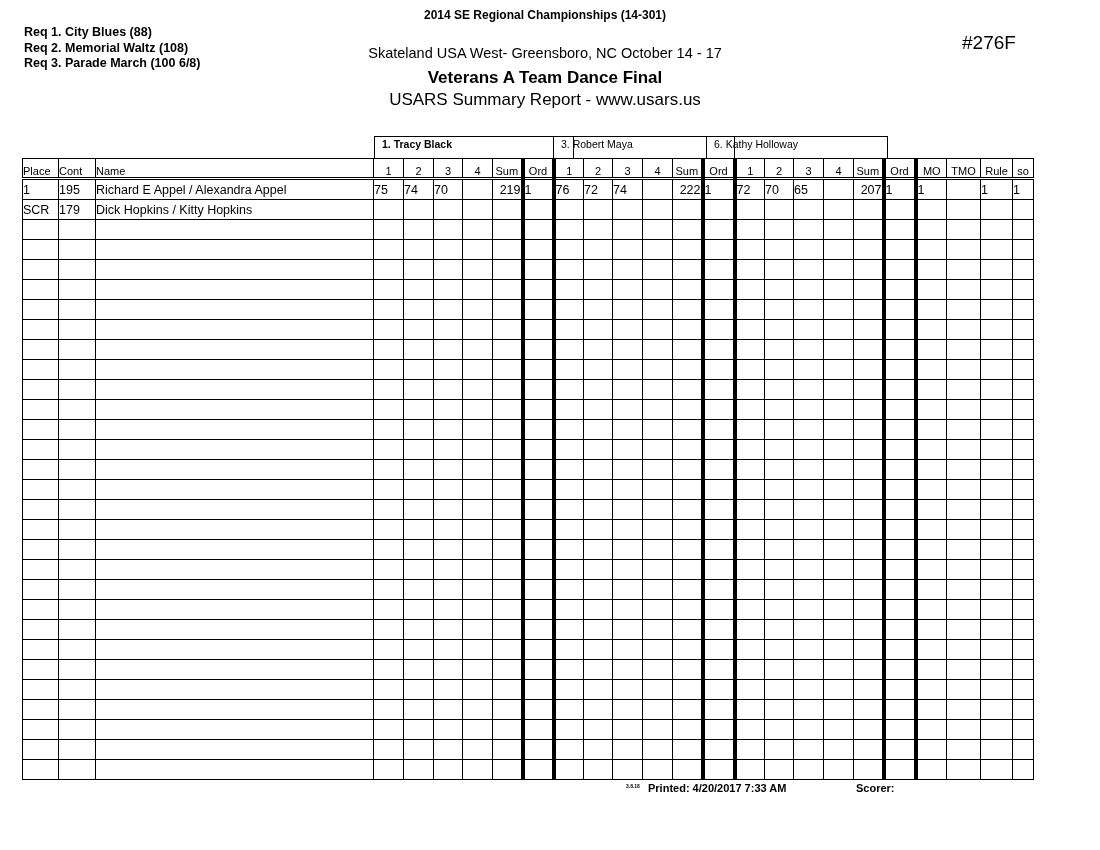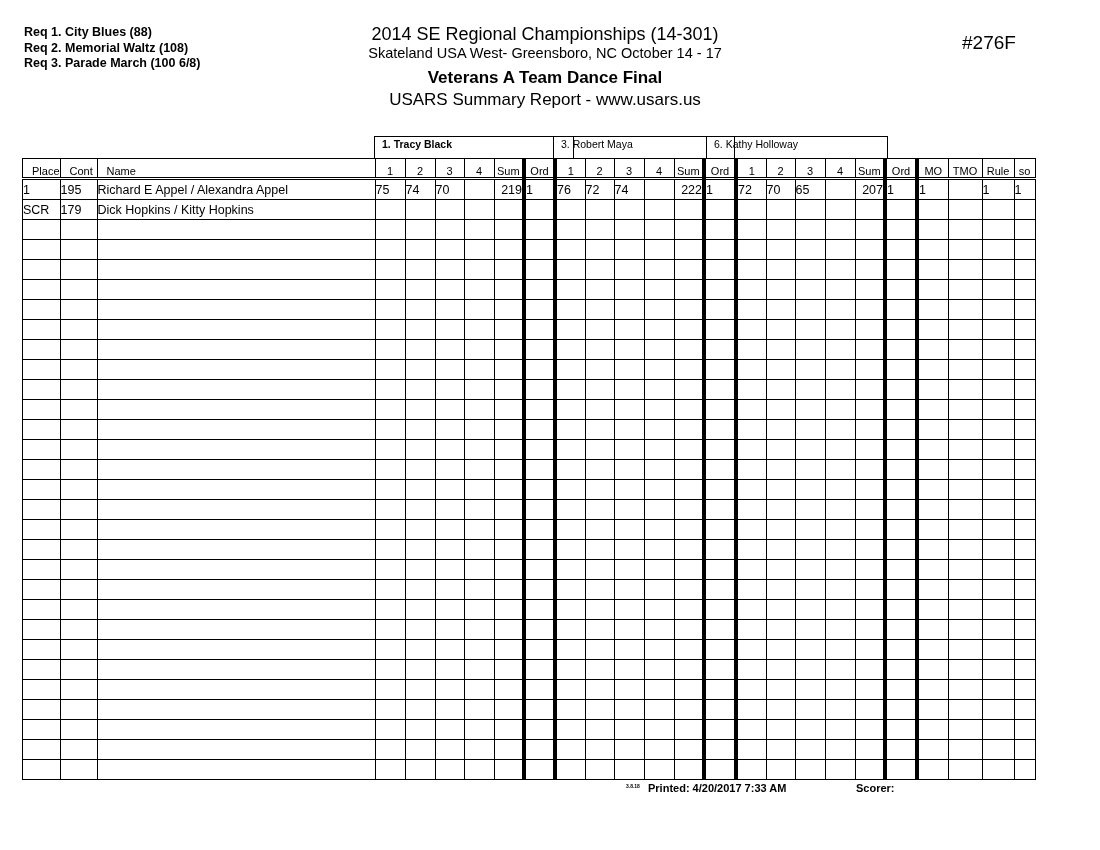--- a/index.html
+++ b/index.html
@@ -1,29 +1,29 @@
 <!DOCTYPE html>
 <html><head>
 <meta charset="utf-8">
 <style>
   html, body { margin:0; padding:0; background:#fff; }
   body { width:1100px; height:850px; position:relative; overflow:hidden; font-family:"Liberation Sans", sans-serif; color:#000; }
   .req { position:absolute; left:24px; top:25px; font-size:12.5px; font-weight:bold; line-height:15.5px; }
   .req div { white-space:nowrap; }
   .hdr { position:absolute; left:340px; width:410px; text-align:center; white-space:nowrap; }
-  .h1 { top:24px; font-size:18px; font-weight:normal; }
+  .h1 { top:8px; font-size:12px; font-weight:bold; }
   .h2 { top:45px; font-size:14.5px; }
   .h3 { top:68px; font-size:17px; font-weight:bold; }
   .h4 { top:90px; font-size:17px; }
   .eventno { position:absolute; left:962px; top:32px; font-size:19px; font-weight:normal; }
   .judge-box { position:absolute; top:136px; height:22px; border:1px solid #000; border-bottom:none; box-sizing:border-box; font-size:10.5px; padding:1px 0 0 7px; white-space:nowrap; }
   table.grid { position:absolute; left:22px; top:158px; border-collapse:collapse; table-layout:fixed; }
   table.grid td, table.grid th { border:1px solid #000; padding:0; height:19px; font-size:11px; font-weight:normal; overflow:hidden; white-space:nowrap; }
   table.grid thead th { text-align:center; height:18px; vertical-align:bottom; }
-  table.grid thead th.left { text-align:left; padding-left:9px;margin-left:25px; }
+  table.grid thead th.left { text-align:left; padding-left:0;margin-left:25px; }
   table.grid thead tr { border-bottom:3px double #000; }
   table.grid tbody td { font-size:12.5px; }
   td.b { font-weight:bold; }
   td.lpad { padding-left:4px; }
   td.c { text-align:left; }
   td.r { text-align:right; padding-right:3px; }
   .thickL { border-left:4px solid #000 !important; }
   .footer { position:absolute; top:782px; font-size:11px; font-weight:bold; white-space:nowrap; }
   .ver { position:absolute; left:626px; top:783px; font-size:5px; font-weight:bold; }
 </style>

